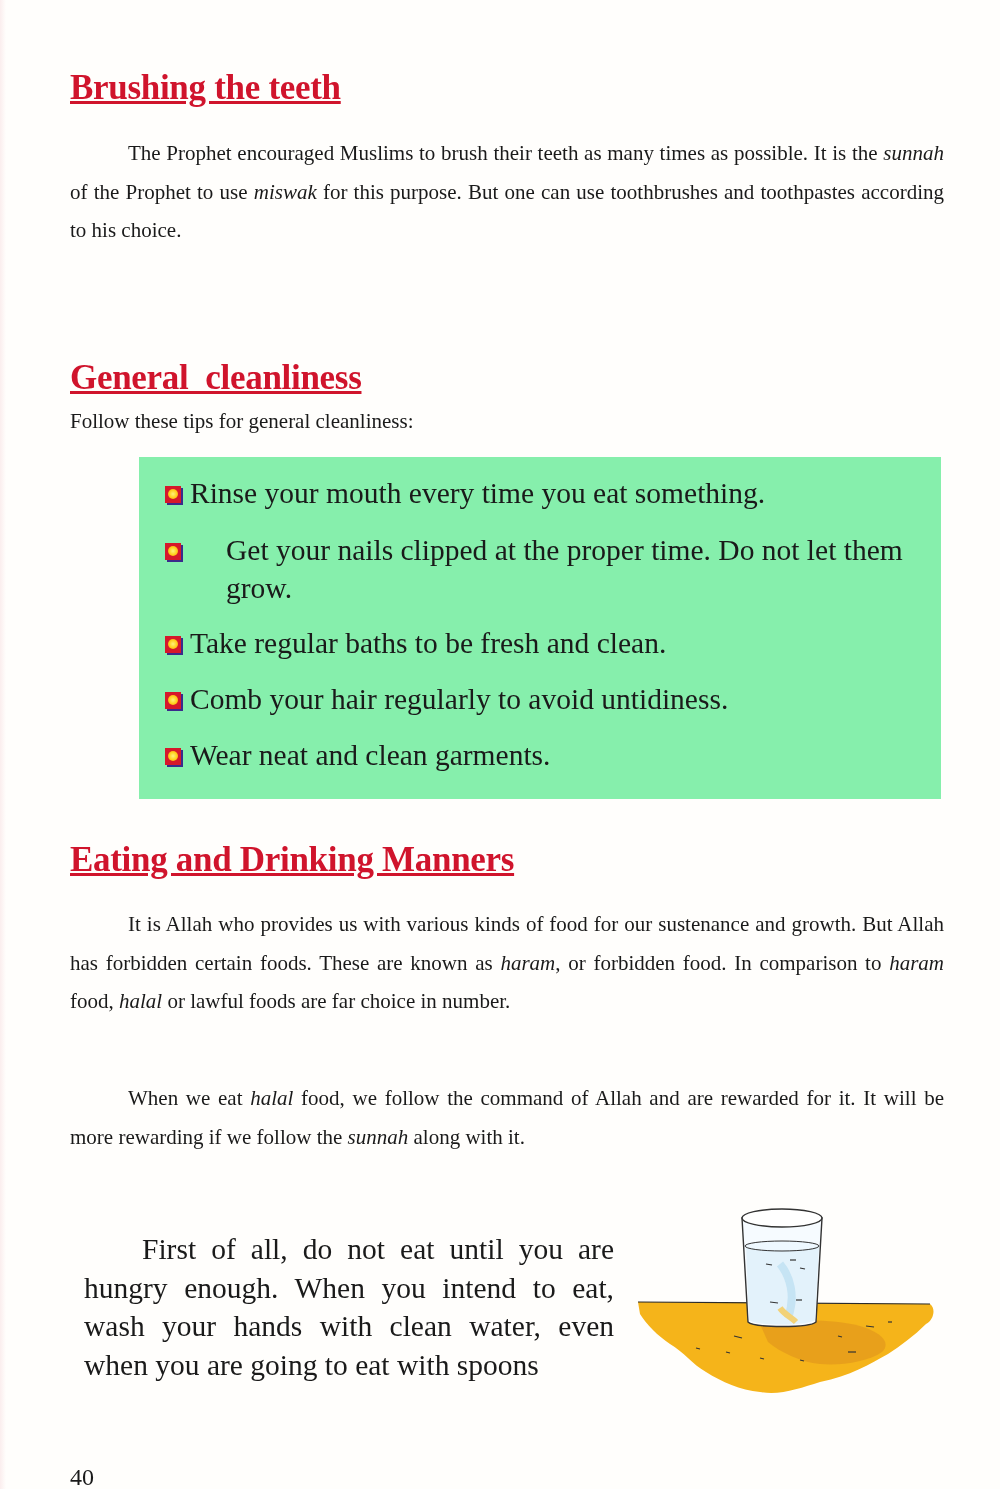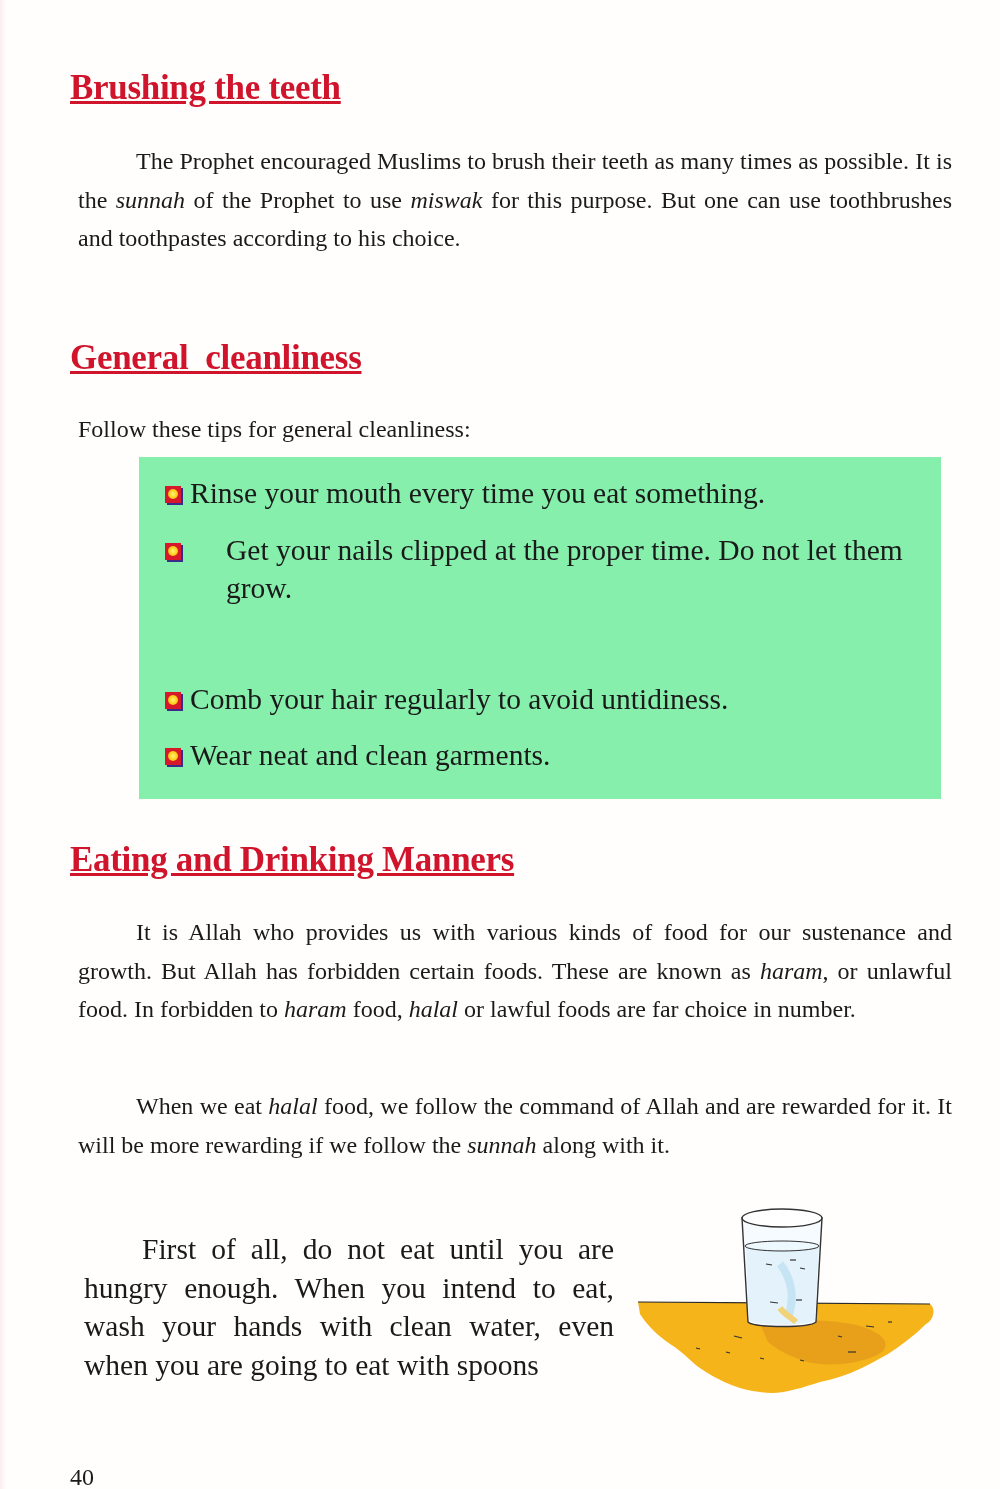--- a/index.html
+++ b/index.html
@@ -23,22 +23,22 @@
       font-size: 35px;
       color: #d0142c;
       letter-spacing: -0.3px;
       white-space: nowrap;
       text-decoration: underline;
     }
     .para {
       position: absolute;
       left: 70px;
       width: 874px;
-      margin: 8px;
-      font-size: 24px;
+      margin: 0;
+      font-size: 21px;
       line-height: 38.5px;
       text-align: justify;
       text-indent: 58px;
     }
     .para.noindent { text-indent: 0; }
     .para em { font-style: italic; }
     .tips-box {
       position: absolute;
       left: 139px; top: 457px;
       width: 802px; height: 342px;
@@ -93,44 +93,48 @@
     }
   </style>
 </head>
 <body>
 
 <div class="left-tint"></div>
 
 <h2 class="heading" style="top:68px;">Brushing the teeth</h2>
 <p class="para" style="top:134px;"><span>The Prophet encouraged Muslims to brush their teeth as many times as possible. It is the </span><em>sunnah</em><span> of the Prophet to use </span><em>miswak</em><span> for this purpose. But one can use toothbrushes and toothpastes according to his choice.</span></p>
 
-<h2 class="heading" style="top:338px; white-space:pre;">General  cleanliness</h2>
+<h2 class="heading" style="top:358px; white-space:pre;">General  cleanliness</h2>
 <p class="para noindent" style="top:402px;">Follow these tips for general cleanliness:</p>
 
 <div class="tips-box">
   <div class="tip" style="top:17px;">
     <span class="bullet"></span>
     <span class="tip-text">Rinse your mouth every time you eat something.</span>
   </div>
   <div class="tip" style="top:74px;gap:36px;">
     <span class="bullet"></span>
     <span class="tip-text">Get your nails clipped at the proper time. Do not let them grow.</span>
+  </div>
+  <div class="tip" style="top:167px;">
+    <span class="bullet"></span>
+    <span class="tip-text">Take regular baths to be fresh and clean.</span>
   </div>
   <div class="tip" style="top:279px;">
     <span class="bullet"></span>
     <span class="tip-text">Wear neat and clean garments.</span>
   </div>
   <div class="tip" style="top:223px;">
     <span class="bullet"></span>
     <span class="tip-text">Comb your hair regularly to avoid untidiness.</span>
   </div>
 </div>
 
 <h2 class="heading" style="top:840px;">Eating and Drinking Manners</h2>
-<p class="para" style="top:905px;"><span>It is Allah who provides us with various kinds of food for our sustenance and growth. But Allah has forbidden certain foods. These are known as </span><em>haram</em><span>, or unlawful food. In forbidden to </span><em>haram</em><span> food, </span><em>halal</em><span> or lawful foods are far choice in number.</span></p>
+<p class="para" style="top:905px;"><span>It is Allah who provides us with various kinds of food for our sustenance and growth. But Allah has forbidden certain foods. These are known as </span><em>haram</em><span>, or forbidden food. In comparison to </span><em>haram</em><span> food, </span><em>halal</em><span> or lawful foods are far choice in number.</span></p>
 
 <p class="para" style="top:1079px;"><span>When we eat </span><em>halal</em><span> food, we follow the command of Allah and are rewarded for it. It will be more rewarding if we follow the </span><em>sunnah</em><span> along with it.</span></p>
 
 <p class="short-para">First of all, do not eat until you are hungry enough. When you intend to eat, wash your hands with clean water, even when you are going to eat with spoons</p>
 
 <svg class="illustration" viewBox="0 0 320 220">
 
   <path d="M8,106 L300,108 C306,112 304,124 296,128 C284,140 270,150 258,158 C240,168 220,180 190,186 C170,192 150,200 130,196 C110,194 92,186 76,176 C62,168 54,156 40,148 C28,140 16,128 10,118 Z" fill="#f5b41a"></path>
   <path d="M130,128 C160,124 200,122 230,130 C250,136 262,146 252,156 C238,166 210,170 190,168 C170,166 150,156 138,146 Z" fill="#e39a1c" opacity="0.75"></path>
   <line x1="8" y1="106" x2="300" y2="108" stroke="#2a2a2a" stroke-width="1.2"></line>

